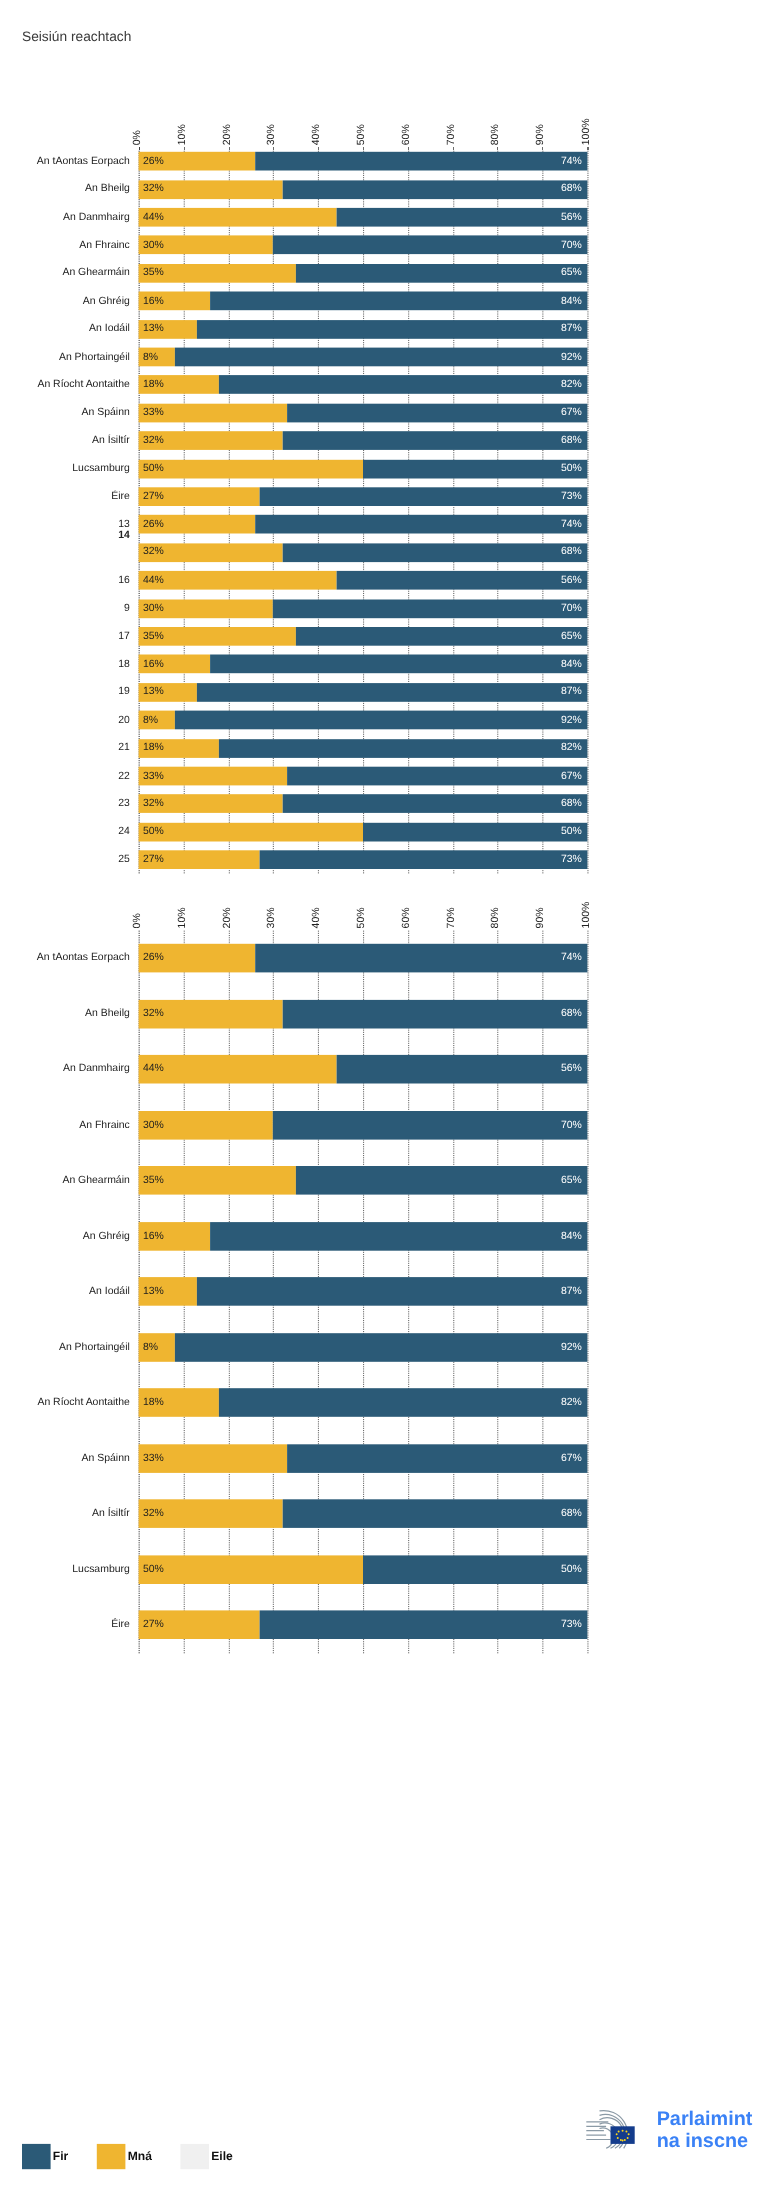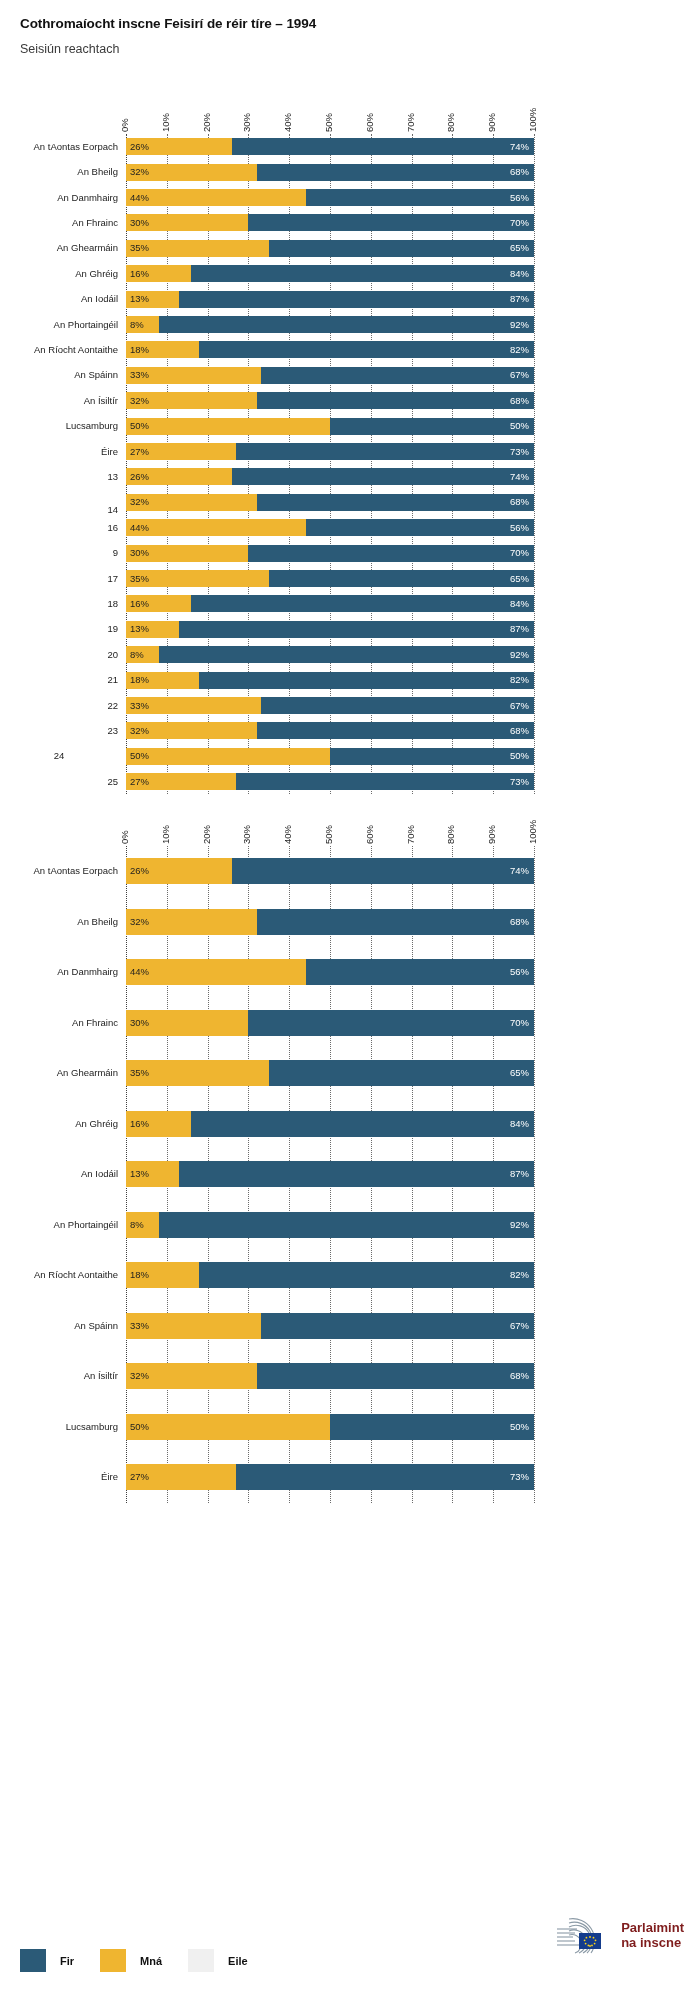--- a/index.html
+++ b/index.html
@@ -60,39 +60,38 @@
   .val.right{color:#ffffff;}
 
   
   .footer{position:absolute;left:20px;right:16px;bottom:14px;}
   .legend{display:flex;align-items:center;gap:0px;margin-bottom:7px;}
   .legend-item{display:flex;align-items:center;margin-right:26px;}
   .swatch{width:26px;height:23px;display:inline-block;}
   .swatch.fir{background:#2b5a77;}
   .swatch.mna{background:#efb530;}
   .swatch.eile{background:#f0f0f0;}
-  .legend-label{font-size:11px;font-weight:bold;margin-left:14px;color:#111;}
+  .legend-label{font-size:11px;font-weight:bold;margin-left:2px;color:#111;}
   .source{font-size:10.5px;color:#2a2a2a;}
   .source b{font-weight:bold;color:#111;}
   .brand{
     position:absolute;right:0;bottom:22px;
     display:flex;align-items:center;gap:8px;
   }
   .brand-logo{width:62px;height:42px;}
   .brand-text{
-    font-size:13px;font-weight:bold;color:#7f1d1d;line-height:1.12;
+    font-size:18px;font-weight:bold;color:#3b82f6;line-height:1.12;
   }
 </style>
 </head>
 <body>
 
 <div class="page">
 
   <div class="header">
-    <div class="title">Cothromaíocht inscne Feisirí de réir tíre – 1994</div>
     <div class="subtitle">Seisiún reachtach</div>
   </div>
 
   <div class="chart" id="chart-0" style="position:absolute;left:0;top:88px;width:700px;height:700px;">
       <div class="axis-band" style="height: 46px;">
         <span class="axis-tick-label" style="left: 130px; bottom: 2px;">0%</span>
         <span class="axis-tick-label" style="left: 170.8px; bottom: 2px;">10%</span>
         <span class="axis-tick-label" style="left: 211.6px; bottom: 2px;">20%</span>
         <span class="axis-tick-label" style="left: 252.4px; bottom: 2px;">30%</span>
         <span class="axis-tick-label" style="left: 293.2px; bottom: 2px;">40%</span>
@@ -237,21 +236,21 @@
         <div class="row">
           <div class="row-label" style="top: 336.9px; width: 118px;">13</div>
           <div class="bar" style="left: 126px; top: 334.4px; height: 17px; width: 408px;">
             <div class="seg women" style="left: 0px; width: 106.08px;"></div>
             <div class="seg men" style="left: 106.08px; width: 301.92px;"></div>
             <span class="val left" style="left: 4px; top: 3.5px;">26%</span>
             <span class="val right" style="right: 5px; top: 3.5px;">74%</span>
           </div>
         </div>
         <div class="row">
-          <div class="row-label" style="top: 370px; width: 118px;">14</div>
+          <div class="row-label" style="top: 347px; width: 118px; font-weight: bold;">14</div>
           <div class="bar" style="left: 126px; top: 359.8px; height: 17px; width: 408px;">
             <div class="seg women" style="left: 0px; width: 130.56px;"></div>
             <div class="seg men" style="left: 130.56px; width: 277.44px;"></div>
             <span class="val left" style="left: 4px; top: 3.5px;">32%</span>
             <span class="val right" style="right: 5px; top: 3.5px;">68%</span>
           </div>
         </div>
         <div class="row">
           <div class="row-label" style="top: 387.7px; width: 118px;">16</div>
           <div class="bar" style="left: 126px; top: 385.2px; height: 17px; width: 408px;">
@@ -327,21 +326,21 @@
         <div class="row">
           <div class="row-label" style="top: 590.9px; width: 118px;">23</div>
           <div class="bar" style="left: 126px; top: 588.4px; height: 17px; width: 408px;">
             <div class="seg women" style="left: 0px; width: 130.56px;"></div>
             <div class="seg men" style="left: 130.56px; width: 277.44px;"></div>
             <span class="val left" style="left: 4px; top: 3.5px;">32%</span>
             <span class="val right" style="right: 5px; top: 3.5px;">68%</span>
           </div>
         </div>
         <div class="row">
-          <div class="row-label" style="top: 616.3px; width: 118px; text-align: center;">24</div>
+          <div class="row-label" style="top: 616.3px; width: 118px;">24</div>
           <div class="bar" style="left: 126px; top: 613.8px; height: 17px; width: 408px;">
             <div class="seg women" style="left: 0px; width: 204px;"></div>
             <div class="seg men" style="left: 204px; width: 204px;"></div>
             <span class="val left" style="left: 4px; top: 3.5px;">50%</span>
             <span class="val right" style="right: 5px; top: 3.5px;">50%</span>
           </div>
         </div>
         <div class="row">
           <div class="row-label" style="top: 641.7px; width: 118px;">25</div>
           <div class="bar" style="left: 126px; top: 639.2px; height: 17px; width: 408px;">

